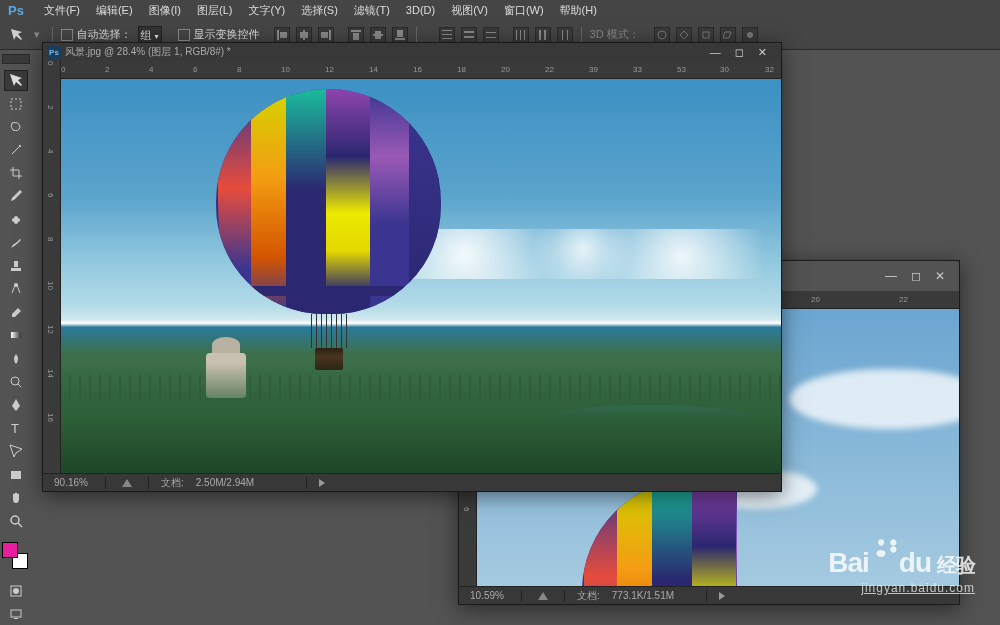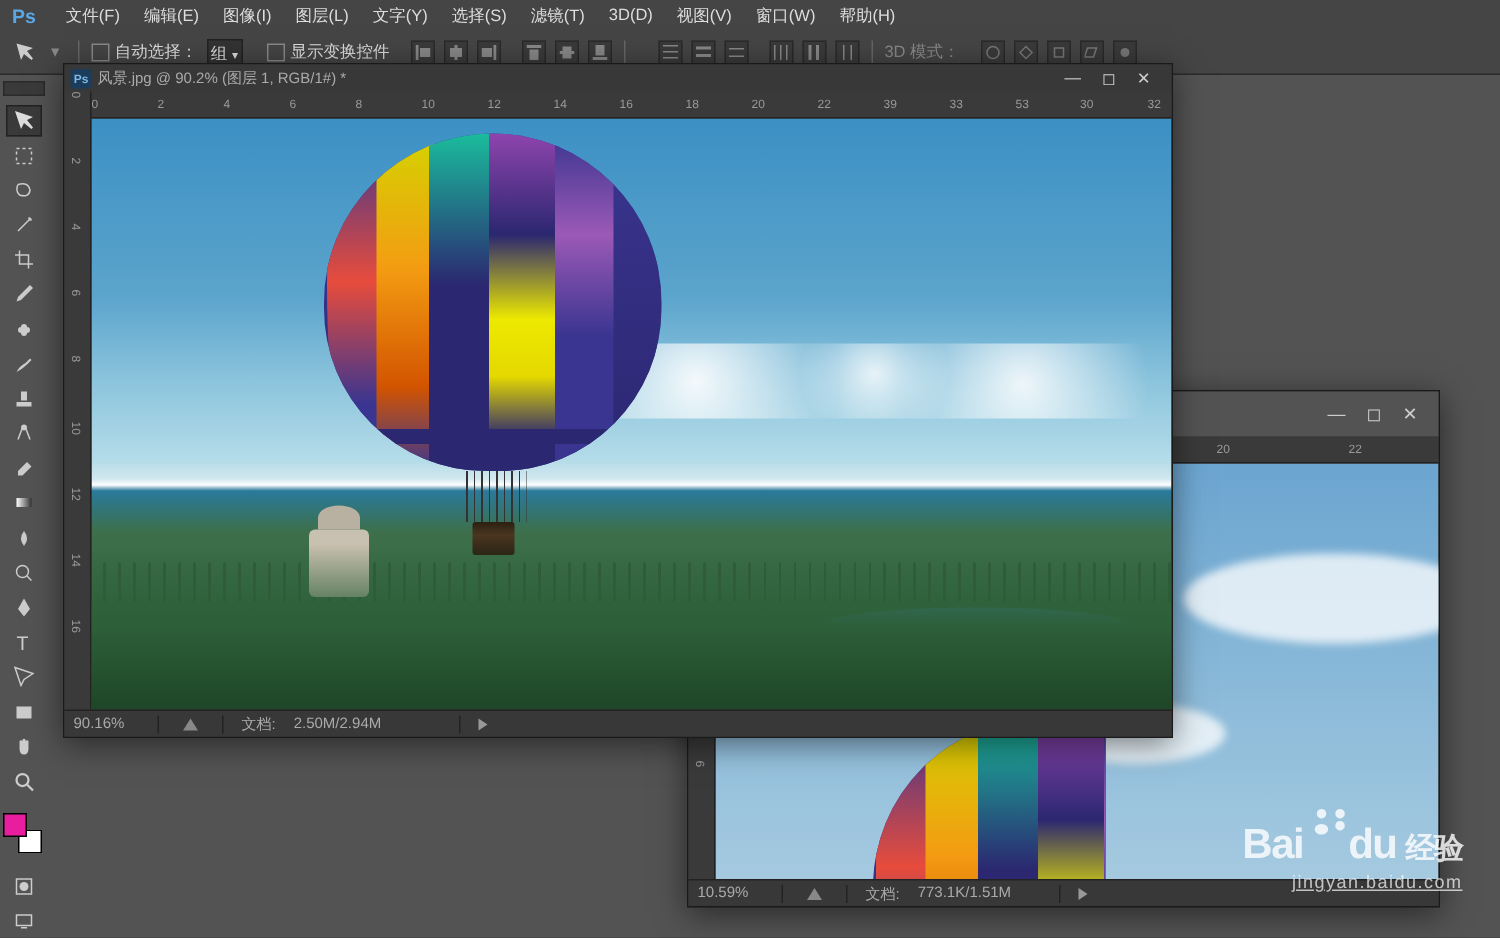--- a/index.html
+++ b/index.html
@@ -55,21 +55,21 @@
 .basket::before { content: ''; position: absolute; top: -34px; left: -8px; right: -8px; height: 34px; background: repeating-linear-gradient(90deg, transparent 0 4px, #333 4px 5px); }
 
 .trees { position: absolute; bottom: 0; left: 0; right: 0; height: 110px; background: linear-gradient(to bottom, transparent 0%, #2d5f38 50%, #1e4628 100%); }
 .palm-row { position: absolute; bottom: 72px; left: 0; right: 0; height: 26px; background: repeating-linear-gradient(90deg, transparent 0 8px, #2a5030 8px 10px); opacity: 0.6; }
 .tower { position: absolute; bottom: 75px; left: 145px; width: 40px; height: 45px; background: #c8c0b0; border-radius: 4px; }
 .tower-top { position: absolute; top: -16px; left: 6px; width: 28px; height: 16px; background: #b8b0a0; border-radius: 50% 50% 0 0; }
 .water { position: absolute; bottom: 30px; right: 30px; width: 200px; height: 38px; background: linear-gradient(to bottom, #44809a 0%, #3a7088 100%); border-radius: 50% / 30%; }
 .clouds { position: absolute; top: 38%; left: 45%; right: 0; height: 50px; background: radial-gradient(circle at 20% 50%, rgba(255,255,255,0.9) 0%, transparent 30%), radial-gradient(circle at 50% 40%, rgba(255,255,255,0.8) 0%, transparent 25%), radial-gradient(circle at 75% 55%, rgba(255,255,255,0.85) 0%, transparent 28%); }
 
 .statusbar { position: absolute; left: 0; bottom: 0; right: 0; height: 18px; background: #383838; display: flex; align-items: center; font-size: 10px; color: #aaa; padding: 0 6px; gap: 12px; border-top: 1px solid #222; }
-.zoom-level { min-width: 44px; }
+.zoom-level { min-width: 44px; text-align: center; }
 .tri-icon { width: 0; height: 0; border-left: 5px solid transparent; border-right: 5px solid transparent; border-bottom: 8px solid #888; margin: 0 4px; }
 .play-tri { width: 0; height: 0; border-top: 4px solid transparent; border-bottom: 4px solid transparent; border-left: 6px solid #999; }
 .stat-sep { width: 1px; height: 12px; background: #222; }
 
 .canvas2 { background: linear-gradient(to bottom, #6ba5d0 0%, #88b8d8 50%, #a5cae0 100%); width: 100%; height: 100%; position: relative; }
 .balloon2 { position: absolute; left: 105px; top: 170px; width: 155px; height: 135px; overflow: hidden; }
 .cloud2 { position: absolute; background: rgba(255,255,255,0.75); border-radius: 50%; filter: blur(3px); }
 .c2a { width: 200px; height: 60px; top: 60px; right: -30px; }
 .c2b { width: 120px; height: 40px; top: 160px; left: 220px; }
 
@@ -408,21 +408,21 @@
     <span>文档:</span>
     <span>773.1K/1.51M</span>
     <span class="stat-sep" style="margin-left:20px"></span>
     <span class="play-tri"></span>
   </div>
 </div>
 
 <div class="doc-window doc1">
   <div class="doc-titlebar">
     <span class="ps-badge">Ps</span>
-    <span>风景.jpg @ 90.2% (图层 1, RGB/1#) *</span>
+    <span>风景.jpg @ 28.4% (图层 1, RGB/8#) *</span>
     <div class="win-controls">
       <span class="win-btn">—</span>
       <span class="win-btn">◻</span>
       <span class="win-btn">✕</span>
     </div>
   </div>
   <div class="ruler-h" id="doc1-ruler-h">
       <span class="tick-label" style="left: 0px;">0</span>
       <span class="tick-label" style="left: 44px;">2</span>
       <span class="tick-label" style="left: 88px;">4</span>

